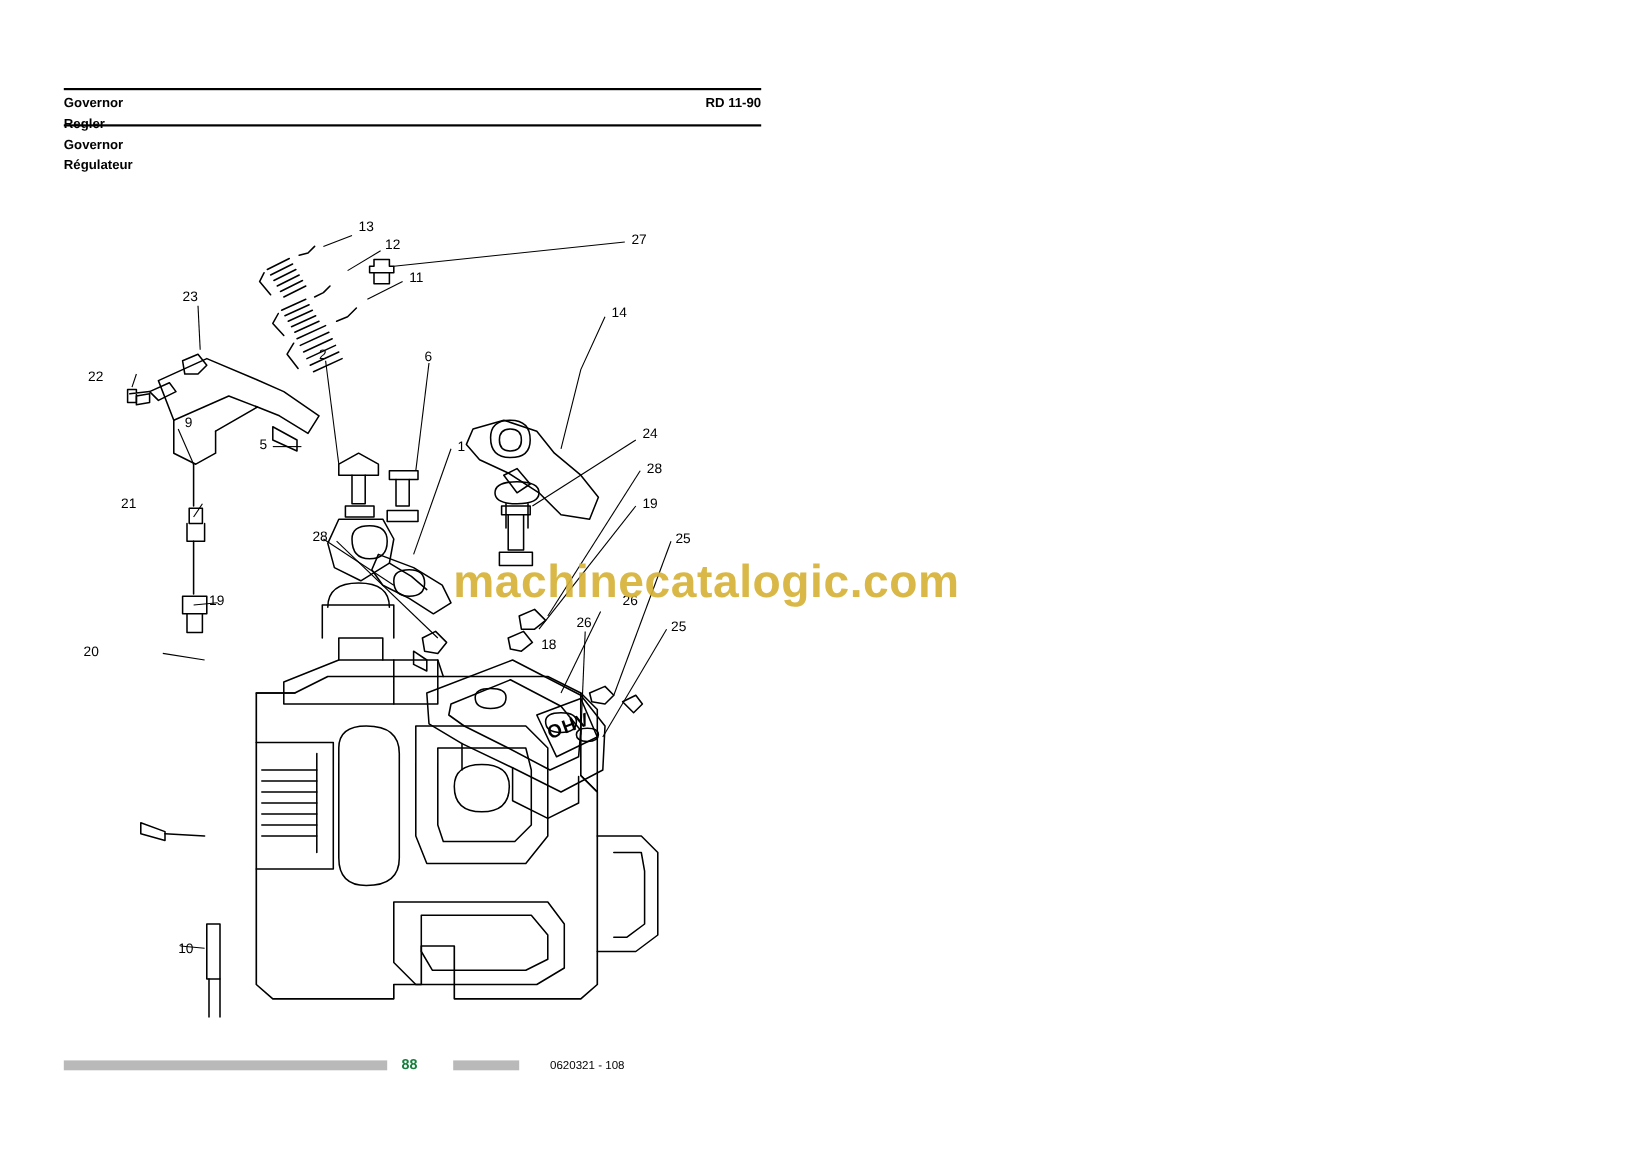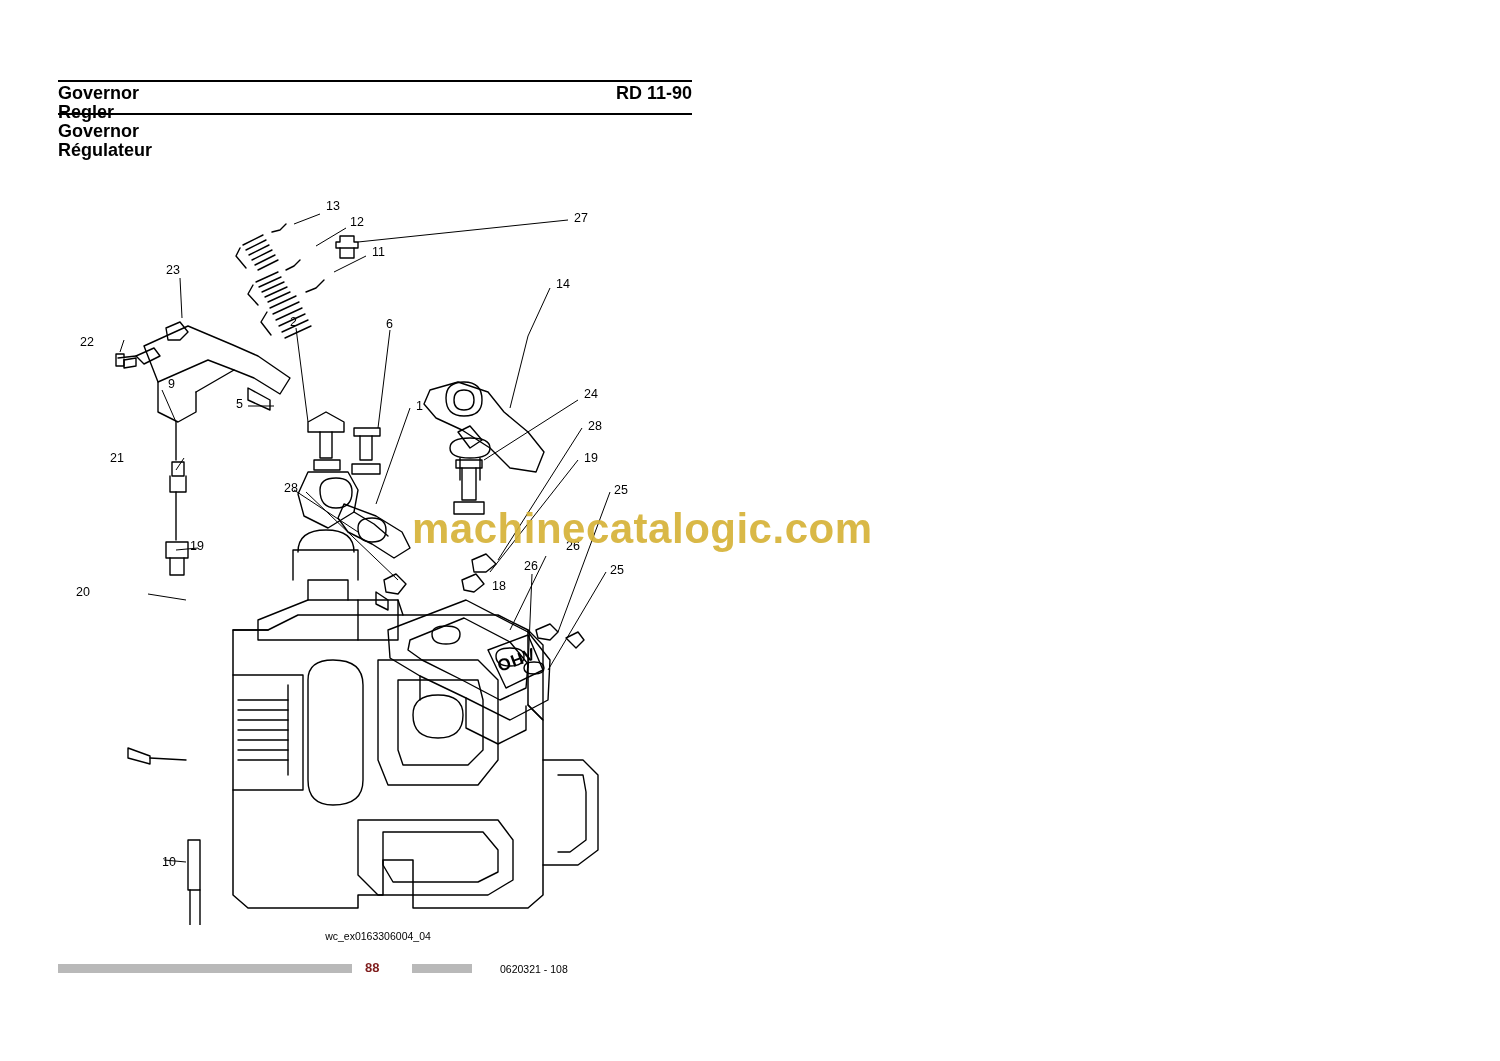--- a/index.html
+++ b/index.html
@@ -24,21 +24,21 @@
   }
   .page-left { left: 0; }
   .page-right { left: 750px; }
 
   
   .hdr {
     position: absolute;
     left: 58px;
     top: 84px;
     width: 634px;
-    font-size: 18px;
+    font-size: 12px;
     font-weight: bold;
     color: #000;
     line-height: 19px;
   }
   .hdr-rule {
     position: absolute;
     height: 1.6px;
     background: #000;
   }
   .hdr-titles { position: absolute; left: 0; top: 0; }
@@ -47,21 +47,21 @@
   
   .footer-bar {
     position: absolute;
     height: 9px;
     background: #b9b9b9;
   }
   .footer-num {
     position: absolute;
     font-size: 13px;
     font-weight: bold;
-    color: #7f1d1d;
+    color: #15803d;
   }
   .footer-doc {
     position: absolute;
     font-size: 10.5px;
     color: #000;
     text-align: left;
   }
 
   
   .drawing {
@@ -282,21 +282,20 @@
           <text x="556" y="334">25</text>
           <text x="132" y="390">19</text>
           <text x="466" y="410">26</text>
           <text x="508" y="390">26</text>
           <text x="552" y="414">25</text>
           <text x="434" y="430">18</text>
           <text x="18" y="436">20</text>
           <text x="104" y="706">10</text>
         </g>
       </svg>
-      <div class="dwg-code">wc_ex0163306004_04</div>
     </div>
 
     <div class="footer-bar" style="left:58px; top:964px; width:294px;"></div>
     <div class="footer-num" style="left:365px; top:960px;">88</div>
     <div class="footer-doc" style="left:500px; top:963px; width:180px;">0620321 - 108</div>
     <div class="footer-bar" style="left:412px; top:964px; width:60px;"></div>
   </div>
 
   <div class="page-half page-right">
     

